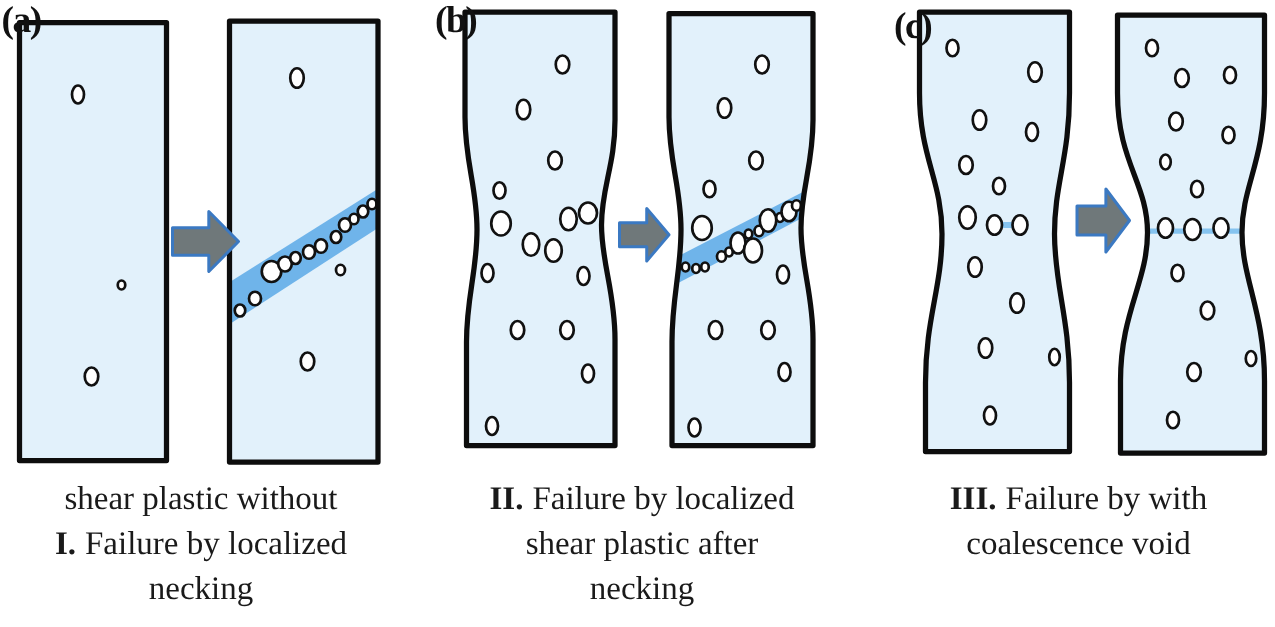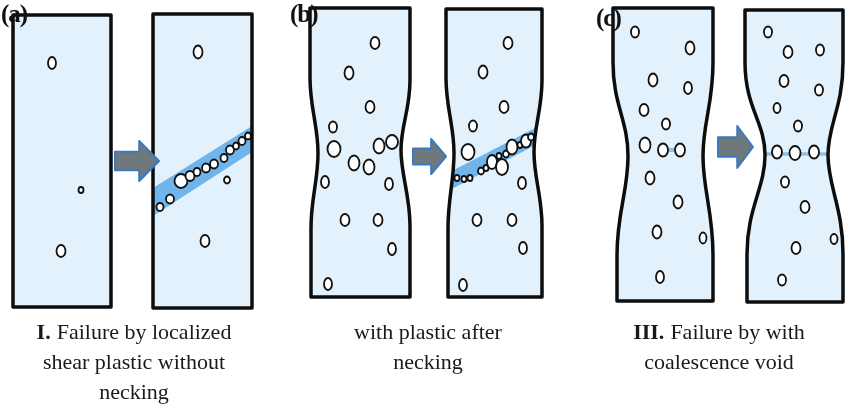--- a/index.html
+++ b/index.html
@@ -141,27 +141,28 @@
       <polygon points="115,151.8 139.2,151.8 139.2,141 159,161 139.2,181 139.2,170.2 115,170.2" fill="#6f787a" stroke="#3b79c2" stroke-width="2" stroke-linejoin="round"></polygon>
       <polygon points="413,148.45 431.15,148.45 431.15,139 446,156.5 431.15,174 431.15,164.55 413,164.55" fill="#6f787a" stroke="#3b79c2" stroke-width="2" stroke-linejoin="round"></polygon>
       <polygon points="718,137.34 737.25,137.34 737.25,126 753,147 737.25,168 737.25,156.66 718,156.66" fill="#6f787a" stroke="#3b79c2" stroke-width="2" stroke-linejoin="round"></polygon>
     </svg>
 
   <div class="panel-label" style="left:1px;top:1px">(a)</div>
   <div class="panel-label" style="left:290px;top:1px">(b)</div>
   <div class="panel-label" style="left:596px;top:5px">(c)</div>
 
   <div class="caption" style="left:0;width:268px">
+    <div>shear plastic without</div>
     <div><span class="cap-num">I.</span><span>Failure by localized</span></div>
-    <div>shear plastic without</div>
     <div>necking</div>
   </div>
 
   <div class="caption" style="left:292px;width:272px">
-    <div>with plastic after</div>
+    <div><span class="cap-num">II.</span><span>Failure by localized</span></div>
+    <div>shear plastic after</div>
     <div>necking</div>
   </div>
 
   <div class="caption" style="left:588px;width:262px">
     <div><span class="cap-num">III.</span><span>Failure by with</span></div>
     <div>coalescence void</div>
   </div>
 </div>
 
 </body></html>

